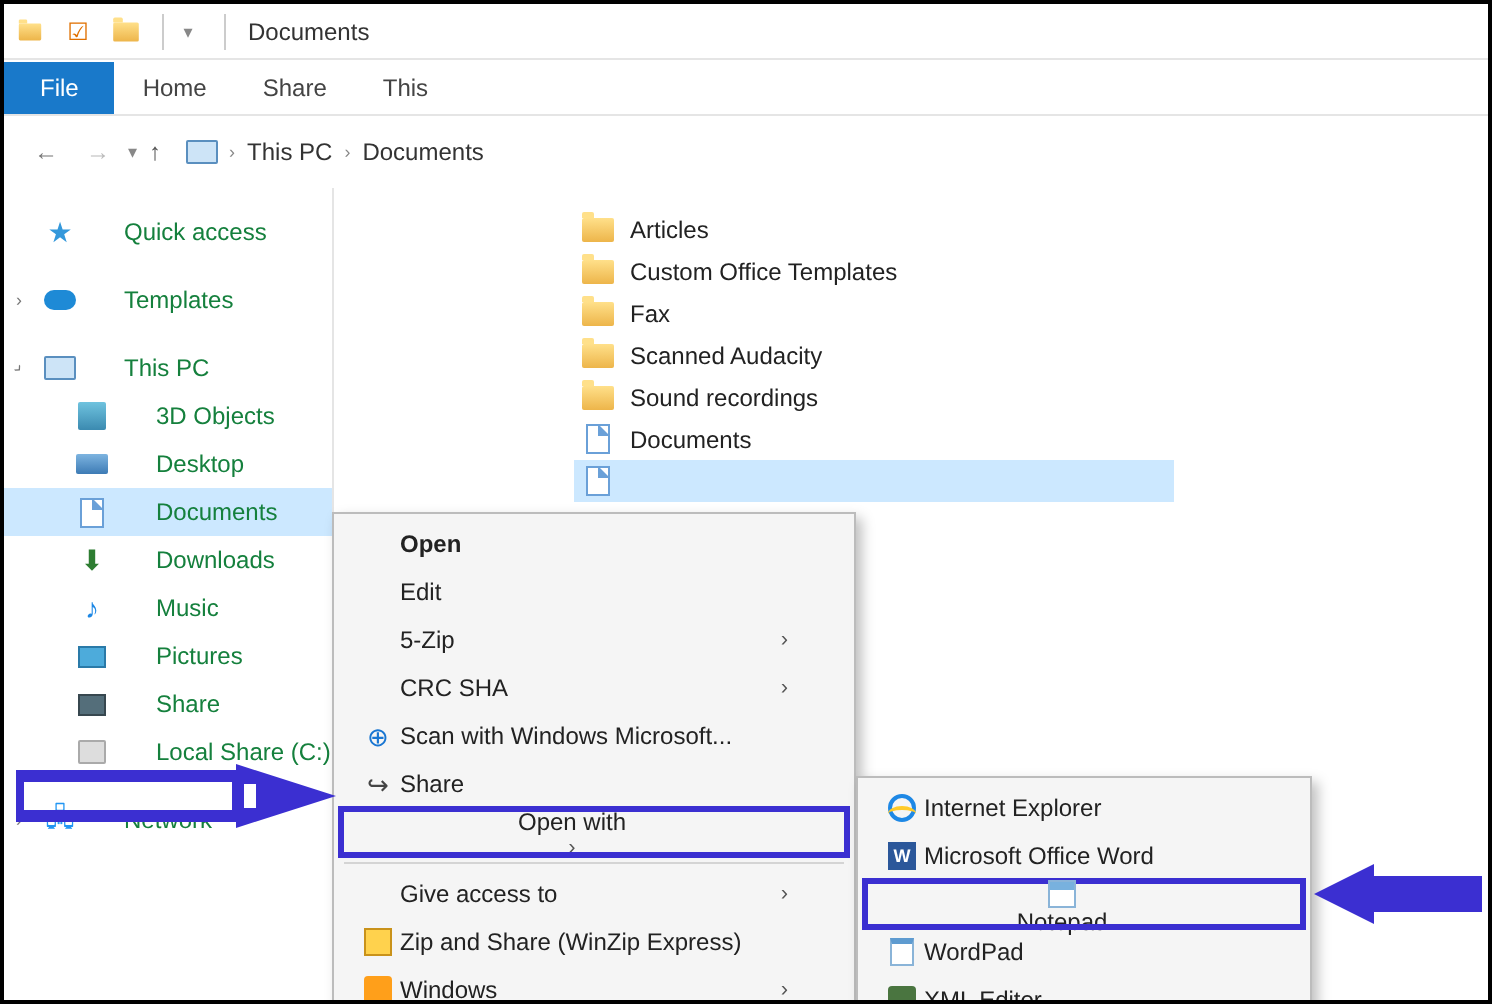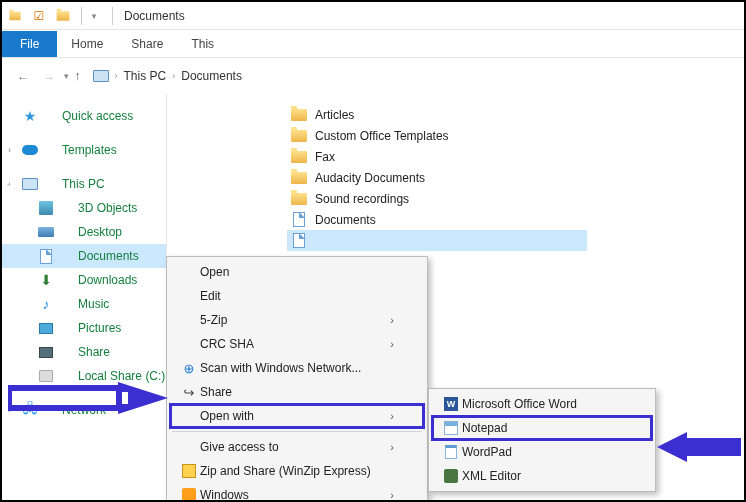--- a/index.html
+++ b/index.html
@@ -61,21 +61,21 @@
 .file-row .label { margin-left: 8px; color: #222; }
 .file-row.selected { background: #cce8ff; width: 300px; }
 
 
 .ctxmenu { position: absolute; background: #f5f5f5; border: 1px solid #bcbcbc; box-shadow: 3px 3px 6px rgba(0,0,0,.25); padding: 3px; }
 .ctx-item { display: flex; align-items: center; height: 24px; padding: 0 30px 0 8px; position: relative; cursor: default; }
 .ctx-item .ci-icon { width: 22px; display: flex; justify-content: center; }
 .ctx-item .ci-label { flex: 1; color: #222; }
 .ctx-item .ci-arrow { color: #555; font-size: 11px; }
 .ctx-sep { height: 1px; background: #d4d4d4; margin: 3px 2px; }
-.ctx-item.hl { outline: 3px solid #3b2fd1; outline-offset: -2px; }
+.ctx-item.hl { outline: 3px solid #3b2fd1; outline-offset: -2px; flex-direction: column; }
 .ctx-zip { width: 14px; height: 14px; background: #ffd24d; border: 1px solid #c9921a; }
 .ctx-shield { color: #1976d2; font-size: 13px; }
 .ctx-share { color: #444; font-size: 13px; }
 .ctx-winzip { width: 14px; height: 14px; background: #ff9f1a; border-radius: 2px; }
 
 
 .sm-ie { width: 14px; height: 14px; border: 2px solid #1e88e5; border-radius: 50%; position: relative; }
 .sm-ie::after { content: ""; position: absolute; width: 14px; height: 6px; border-top: 2px solid #ffca28; top: 4px; left: -2px; border-radius: 50%; }
 .sm-word { width: 14px; height: 14px; background: #2b579a; color: #fff; font-size: 9px; font-weight: bold; display: flex; align-items: center; justify-content: center; }
 .sm-notepad { width: 14px; height: 14px; background: #fff; border: 1px solid #8ab4d8; position: relative; }
@@ -220,21 +220,21 @@
     <div class="file-row">
         <span class="ico">
           <span class="ico-folder"></span>
         </span>
         <span class="label">Fax</span>
       </div>
     <div class="file-row">
         <span class="ico">
           <span class="ico-folder"></span>
         </span>
-        <span class="label">Audacity Documents</span>
+        <span class="label">Scanned Audacity</span>
       </div>
     <div class="file-row">
         <span class="ico">
           <span class="ico-folder"></span>
         </span>
         <span class="label">Sound recordings</span>
       </div>
     <div class="file-row">
         <span class="ico">
           <span class="ico-doc"></span>
@@ -246,39 +246,39 @@
           <span class="ico-doc"></span>
         </span>
         <span class="label"></span>
       </div>
   </div>
 </div>
 
 <div class="ctxmenu" style="left:164px; top:254px; width:262px;">
   <div class="ctx-item">
       <span class="ci-icon"></span>
-      <span class="ci-label" style="font-weight:400">Open</span>
+      <span class="ci-label" style="font-weight:700">Open</span>
     </div>
   <div class="ctx-item">
       <span class="ci-icon"></span>
       <span class="ci-label">Edit</span>
     </div>
   <div class="ctx-item">
       <span class="ci-icon"></span>
       <span class="ci-label">5-Zip</span>
       <span class="ci-arrow">›</span>
     </div>
   <div class="ctx-item">
       <span class="ci-icon"></span>
       <span class="ci-label">CRC SHA</span>
       <span class="ci-arrow">›</span>
     </div>
   <div class="ctx-item">
       <span class="ci-icon ctx-shield">⊕</span>
-      <span class="ci-label">Scan with Windows Network...</span>
+      <span class="ci-label">Scan with Windows Microsoft...</span>
     </div>
   <div class="ctx-item">
       <span class="ci-icon ctx-share">↪</span>
       <span class="ci-label">Share</span>
     </div>
   <div class="ctx-item hl">
       <span class="ci-icon"></span>
       <span class="ci-label">Open with</span>
       <span class="ci-arrow">›</span>
     </div>
@@ -298,20 +298,26 @@
       <span class="ci-icon">
         <span class="ctx-winzip"></span>
       </span>
       <span class="ci-label">Windows</span>
       <span class="ci-arrow">›</span>
     </div>
 
 </div>
 
 <div class="ctxmenu" style="left:426px; top:386px; width:228px;">
+  <div class="ctx-item">
+      <span class="ci-icon">
+        <span class="sm-ie"></span>
+      </span>
+      <span class="ci-label">Internet Explorer</span>
+    </div>
   <div class="ctx-item">
       <span class="ci-icon">
         <span class="sm-word">W</span>
       </span>
       <span class="ci-label">Microsoft Office Word</span>
     </div>
   <div class="ctx-item hl">
       <span class="ci-icon">
         <span class="sm-notepad"></span>
       </span>

